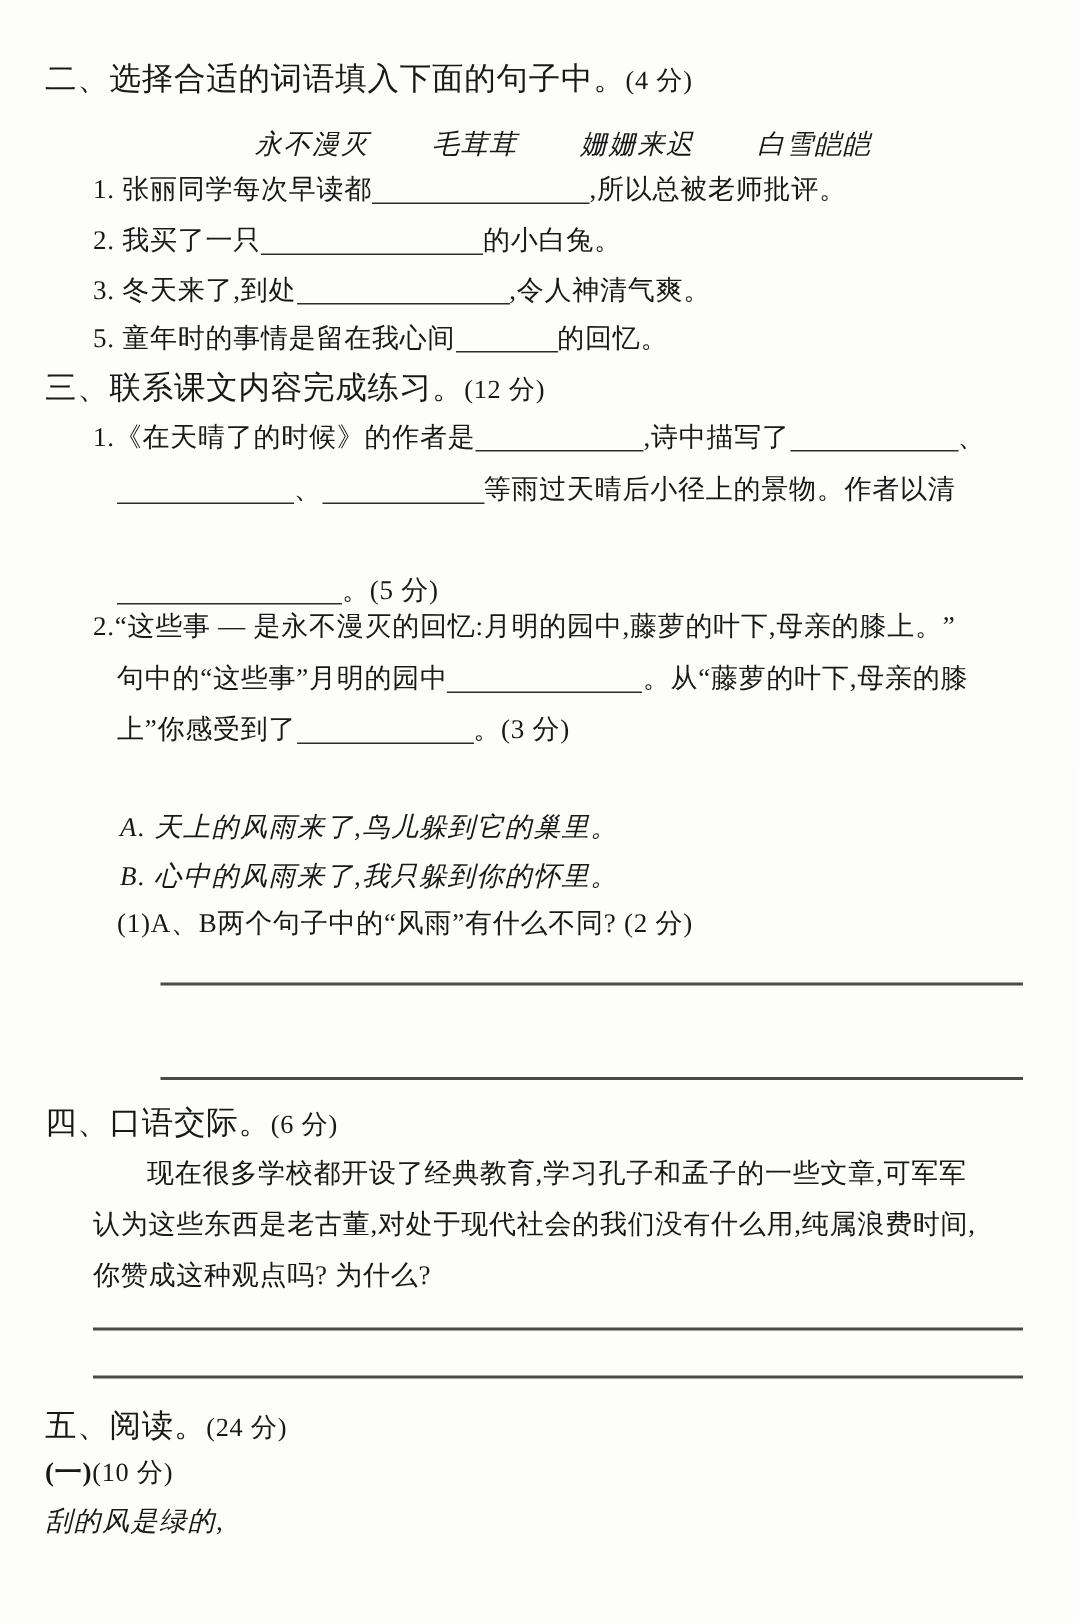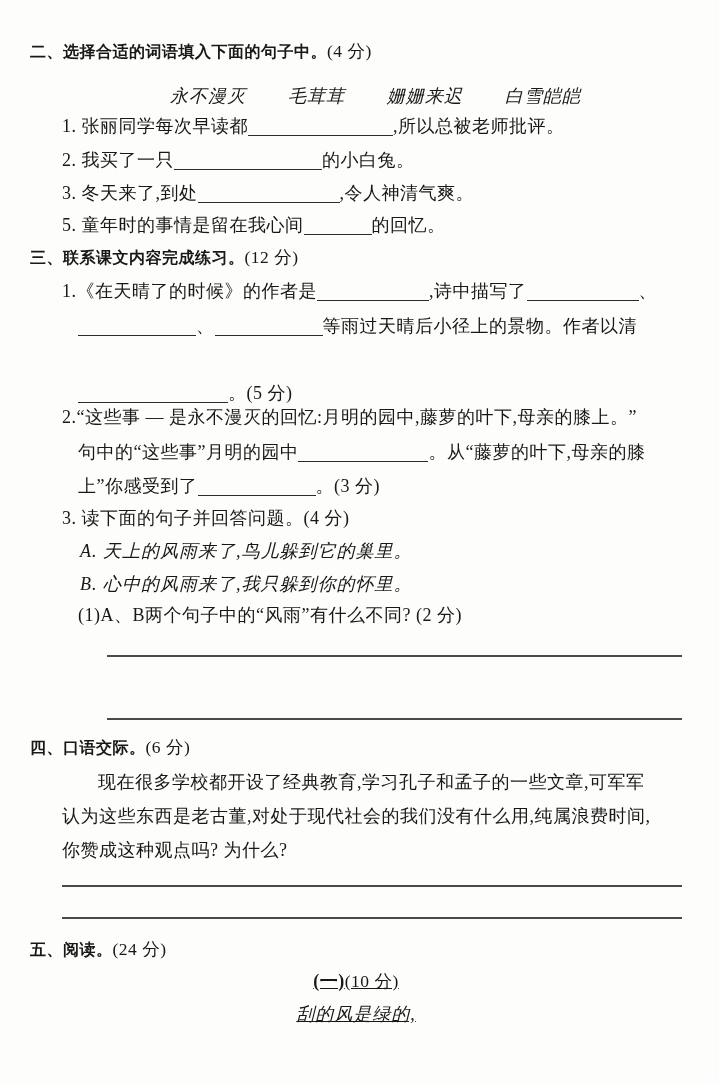--- a/index.html
+++ b/index.html
@@ -5,26 +5,26 @@
   html,body{margin:0;padding:0;}
   .page{
     position:relative;
     width:719px;height:1082px;
     background:#fdfdfc;
     font-family:"Liberation Serif","DejaVu Serif",serif;
     color:#181818;
     overflow:hidden;
   }
   .ln{position:absolute;white-space:nowrap;line-height:1.25;font-size:18px;letter-spacing:0.5px;}
-  .h{font-family:"Liberation Sans","DejaVu Sans",sans-serif;font-weight:bold;font-size:16px;letter-spacing:0.5px;}
+  .h{font-family:"Liberation Sans","DejaVu Sans",sans-serif;font-weight:normal;font-size:21px;letter-spacing:0.5px;}
   .score{font-weight:normal;font-family:"Liberation Serif","DejaVu Serif",serif;font-size:17.5px;}
   .kaiti{font-style:italic;letter-spacing:1px;}
   .blank{display:inline-block;border-bottom:1.8px solid #2c2c2c;height:1px;vertical-align:-4px;}
   .ansline{position:absolute;border-bottom:2px solid #4a4a4a;height:0;}
-  .center{text-align:center;text-decoration:underline;}
+  .center{text-align:left;}
   .wb{margin-right:42px;}
   .wb:last-child{margin-right:13px;}
   .bold{font-weight:bold;}
 </style>
 </head>
 <body>
 
 <div class="page">
 
   <div class="ln" style="top:40px;left:30px">
@@ -65,23 +65,20 @@
   <div class="ln" style="top:406px;left:62px">
     <span>2.“这些事 — 是永不漫灭的回忆:月明的园中,藤萝的叶下,母亲的膝上。”</span>
   </div>
   <div class="ln" style="top:441px;left:78px">
     <span>句中的“这些事”月明的园中</span><span class="blank" style="width:130px"></span><span>。从“藤萝的叶下,母亲的膝</span>
   </div>
   <div class="ln" style="top:475px;left:78px">
     <span>上”你感受到了</span><span class="blank" style="width:118px"></span><span>。(3 分)</span>
   </div>
 
-  <div class="ln" style="top:507px;left:62px">
-    <span>3. 读下面的句子并回答问题。(4 分)</span>
-  </div>
   <div class="ln kaiti" style="top:540px;left:80px">
     <span>A. 天上的风雨来了,鸟儿躲到它的巢里。</span>
   </div>
   <div class="ln kaiti" style="top:573px;left:80px">
     <span>B. 心中的风雨来了,我只躲到你的怀里。</span>
   </div>
   <div class="ln" style="top:604px;left:78px">
     <span>(1)A、B两个句子中的“风雨”有什么不同? (2 分)</span>
   </div>
   <div class="ansline" style="top:655px;left:107px;width:575px"></div>

